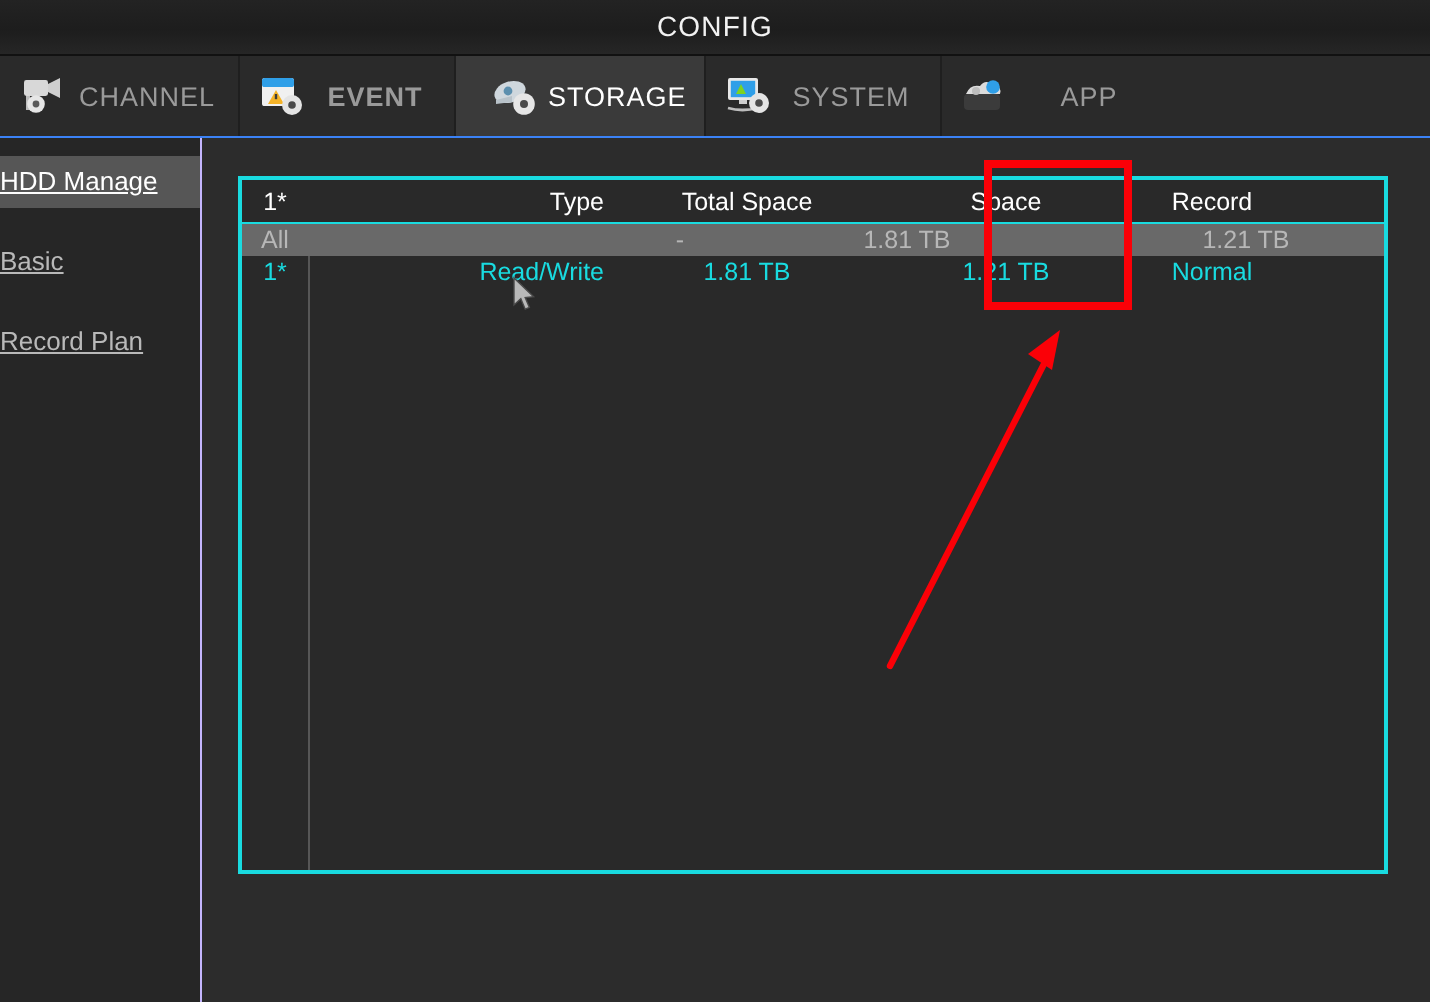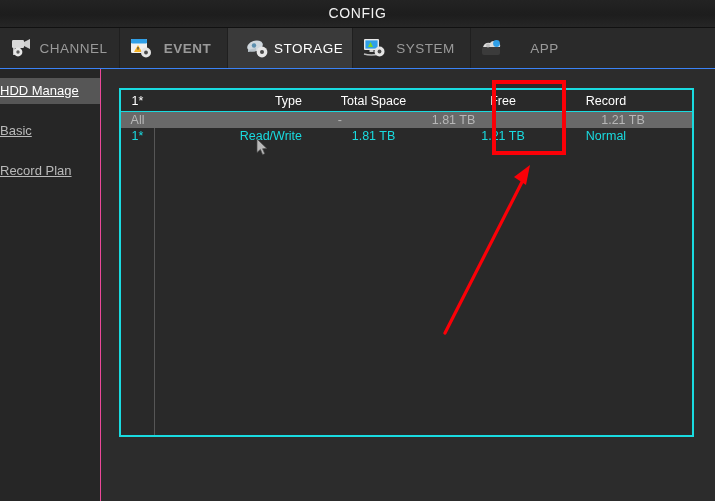--- a/index.html
+++ b/index.html
@@ -12,21 +12,21 @@
     height: 501px;
     overflow: hidden;
     font-family: "Liberation Sans", sans-serif;
     -webkit-font-smoothing: antialiased;
   }
 
   #app {
     position: relative;
     width: 715px;
     height: 501px;
-    background: #ec4899;
+    background: #c4b5fd;
   }
 
   
   .titlebar {
     position: absolute;
     left: 0; top: 0;
     width: 715px; height: 27px;
     background: linear-gradient(to bottom, #232323 0%, #1d1d1d 55%, #262626 100%);
     border-bottom: 1px solid #111;
   }
@@ -278,21 +278,21 @@
 
   <div class="content">
 
     <div class="tablewrap">
       <div class="colsep"></div>
 
       <div class="hdr-row">
         <div class="c0">1*</div>
         <div class="c1">Type</div>
         <div class="c2">Total Space</div>
-        <div class="c3">Free</div>
+        <div class="c3">Space</div>
         <div class="c4">Record</div>
         <div class="c5"></div>
       </div>
 
       <div class="data-row all">
         <div class="c0">All</div>
         <div class="c1">-</div>
         <div class="c2">1.81 TB</div>
         <div class="c3">1.21 TB</div>
         <div class="c4">-</div>

